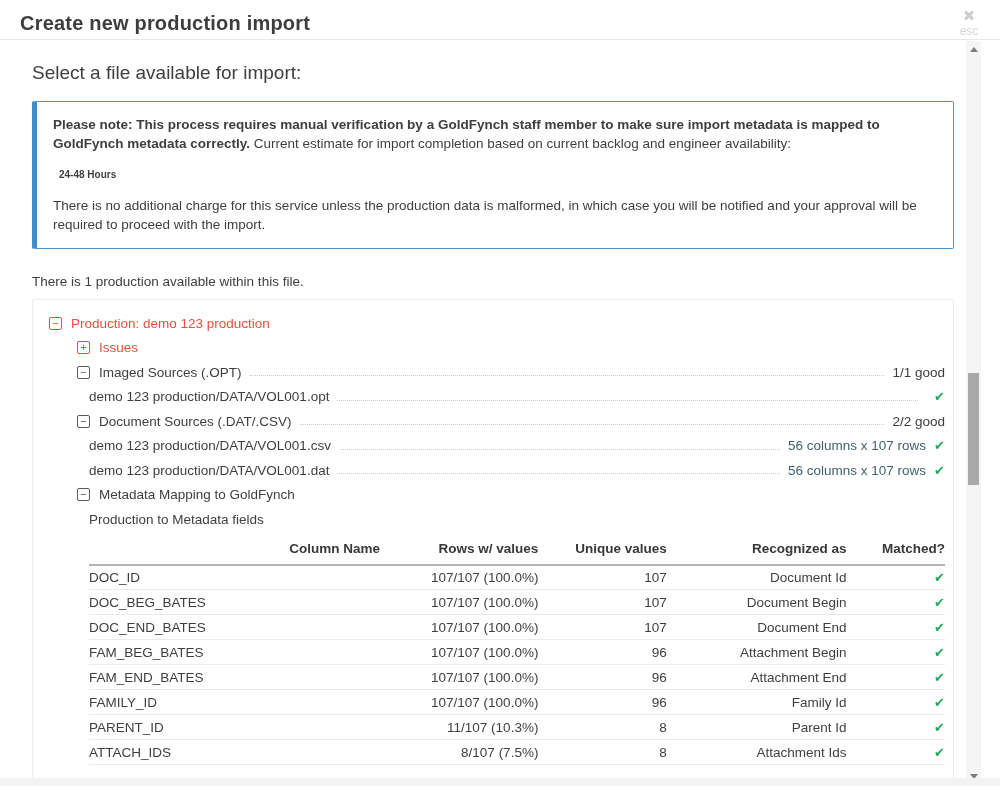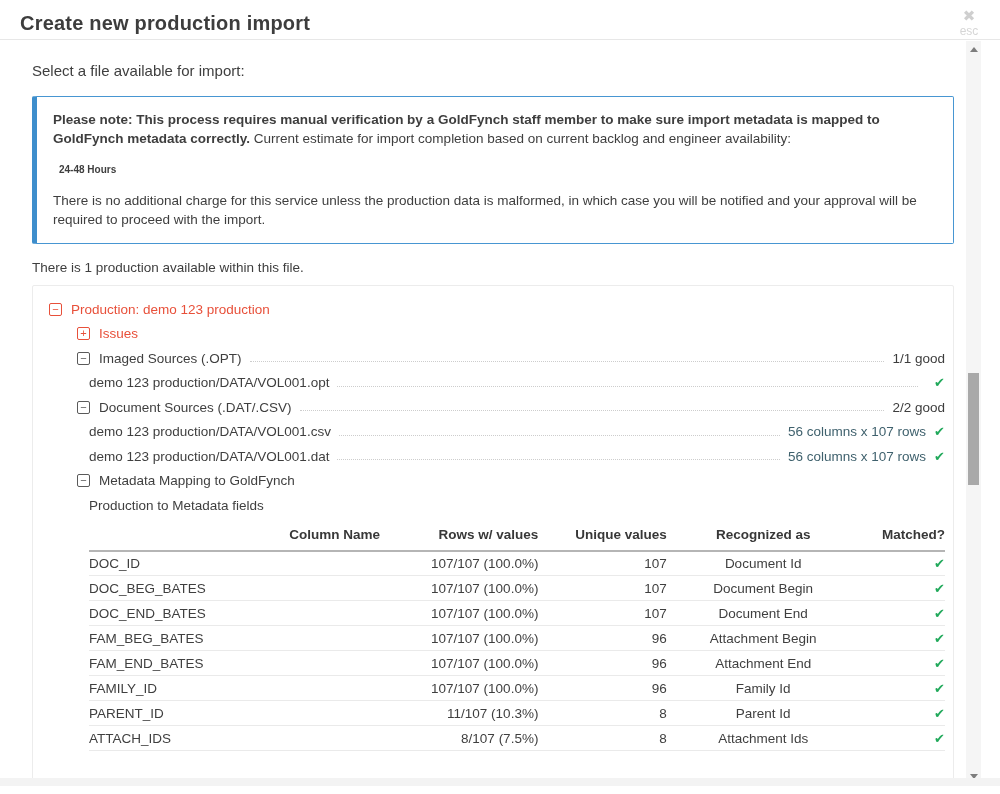--- a/index.html
+++ b/index.html
@@ -10,39 +10,39 @@
   .modal-header { position: relative; height: 40px; border-bottom: 1px solid #e7e7e7; }
   .modal-title { position: absolute; left: 20px; top: 12px; font-size: 20px; font-weight: bold; color: #3d3d3d; letter-spacing: .2px; }
   .close-btn { position: absolute; right: 14px; top: 8px; width: 34px; text-align: center; cursor: pointer; }
   .close-x { display: block; font-size: 15px; font-weight: bold; color: #cfcfcf; line-height: 16px; }
   .close-esc { display: block; font-size: 12px; color: #d6d6d6; line-height: 14px; }
 
   
   .modal-body { position: relative; height: 746px; overflow: hidden; }
   .content { margin: 0 46px 0 32px; }
 
-  .field-label { margin-top: 22px; font-size: 15px; color: #3e3e3e; }
+  .field-label { margin-top: 22px; font-size: 19px; color: #3e3e3e; }
 
   .select-box { margin-top: 13px; height: 33px; border: 1px solid #ccc; border-radius: 4px;
     display: flex; align-items: center; padding-left: 12px; font-size: 13.5px; background: #fff; cursor: pointer; }
   .select-text { flex: 1 1 auto; white-space: nowrap; overflow: hidden; }
   .select-text .muted { color: #b6b6b6; }
   .home-ic { display: inline-block; vertical-align: -1px; }
   .select-right { display: flex; align-items: center; height: 100%; }
   .select-divider { width: 1px; height: 18px; background: #ddd; }
   .select-caret { padding: 0 11px; display: flex; align-items: center; }
 
   
   .note-box { margin-top: 17px; border: 1px solid #4796d2; border-left: 5px solid #3e8ecc;
     border-radius: 2px; padding: 13px 16px 14px 16px; font-size: 13.5px; line-height: 19px; color: #3e3e3e; }
   .note-box .estimate { font-weight: bold; font-size: 10px; margin: 12px 0 12px 6px; }
   .note-box p.first { margin-bottom: 0; }
   .note-box .b { font-weight: bold; }
 
-  .avail-text { margin-top: 16px; font-size: 13.5px; color: #3e3e3e; }
+  .avail-text { margin-top: 25px; font-size: 13.5px; color: #3e3e3e; }
 
   
   .tree-panel { margin-top: 10px; border: 1px solid #ececec; border-radius: 2px;
     padding: 11px 8px 20px 16px; height: 600px; }
   .trow { display: flex; align-items: center; height: 24.5px; font-size: 13.5px; color: #3f3f3f; }
   .trow.accent { color: #e8503a; }
   .toggle { flex: 0 0 auto; width: 13px; height: 13px; border: 1px solid currentColor; border-radius: 2px;
     display: inline-flex; align-items: center; justify-content: center;
     font-size: 11px; line-height: 11px; margin-right: 9px; color: #5a5a5a; cursor: pointer; }
   .trow.accent .toggle { color: #e8503a; }
@@ -52,21 +52,21 @@
   .leader { flex: 1 1 auto; border-bottom: 1px dotted #cdcdcd; margin: 7px 8px 0 8px; min-width: 10px; }
   .tright { flex: 0 0 auto; color: #3d3d3d; }
   .tright.teal { color: #3f616d; }
   .tcheck { flex: 0 0 auto; color: #21a95b; font-weight: bold; font-size: 13px; margin-left: 8px; }
 
   
   .map-table { width: calc(100% - 40px); margin: 4px 0 0 40px; border-collapse: collapse; font-size: 13.5px; }
   .map-table th { font-weight: bold; color: #383838; text-align: right; padding: 5px 0 8px 0; border-bottom: 2px solid #b5b5b5; }
   .map-table td { padding: 0; height: 25px; border-bottom: 1px solid #eaeaea; color: #3f3f3f; }
   .map-table th.r, .map-table td.r { text-align: right; }
-  .map-table th.c4, .map-table td.c4 { padding-left: 13px; text-align: center; }
+  .map-table th.c4, .map-table td.c4 { padding-left: 13px; text-align: right; }
   .map-table td.match { color: #21a95b; font-weight: bold; font-size: 13px; }
 
   
   .sb-track { position: absolute; left: 966px; top: 1px; width: 15px; height: 744px; background: #f5f5f5; }
   .sb-arrow { position: absolute; left: 0; width: 15px; height: 15px; display: flex; align-items: center; justify-content: center; cursor: pointer; }
   .sb-arrow.up { top: 1px; }
   .sb-arrow.down { bottom: 1px; }
   .tri-up { width: 0; height: 0; border-left: 4px solid transparent; border-right: 4px solid transparent; border-bottom: 5px solid #7d7d7d; }
   .tri-down { width: 0; height: 0; border-left: 4px solid transparent; border-right: 4px solid transparent; border-top: 5px solid #7d7d7d; }
   .sb-thumb { position: absolute; left: 2px; width: 11px; top: 332px; height: 112px; background: #a9a9a9; cursor: pointer; }

